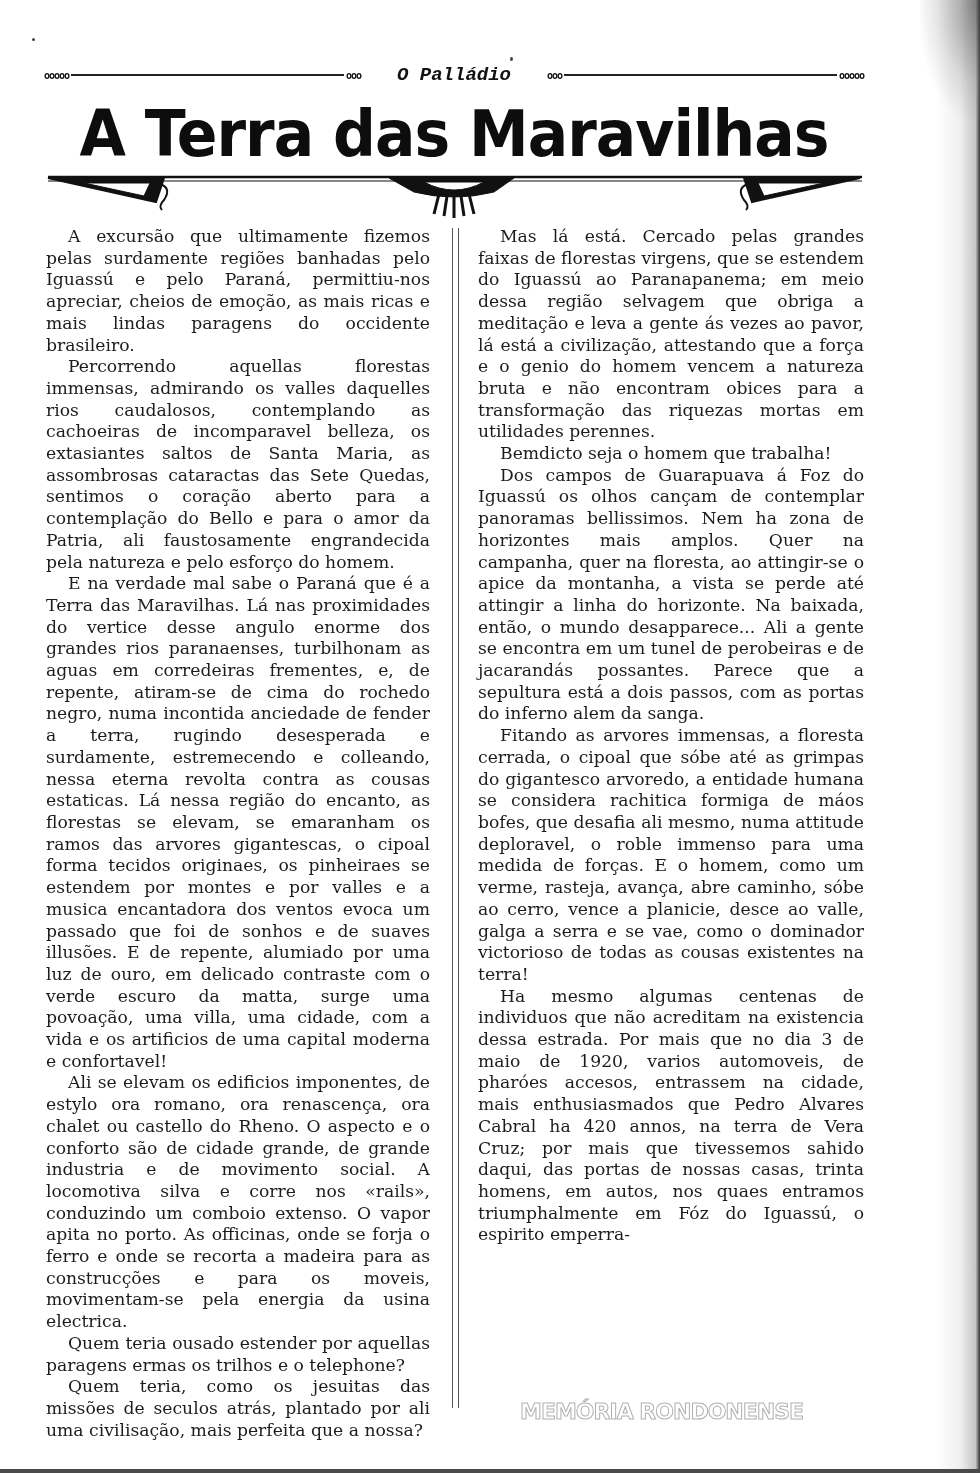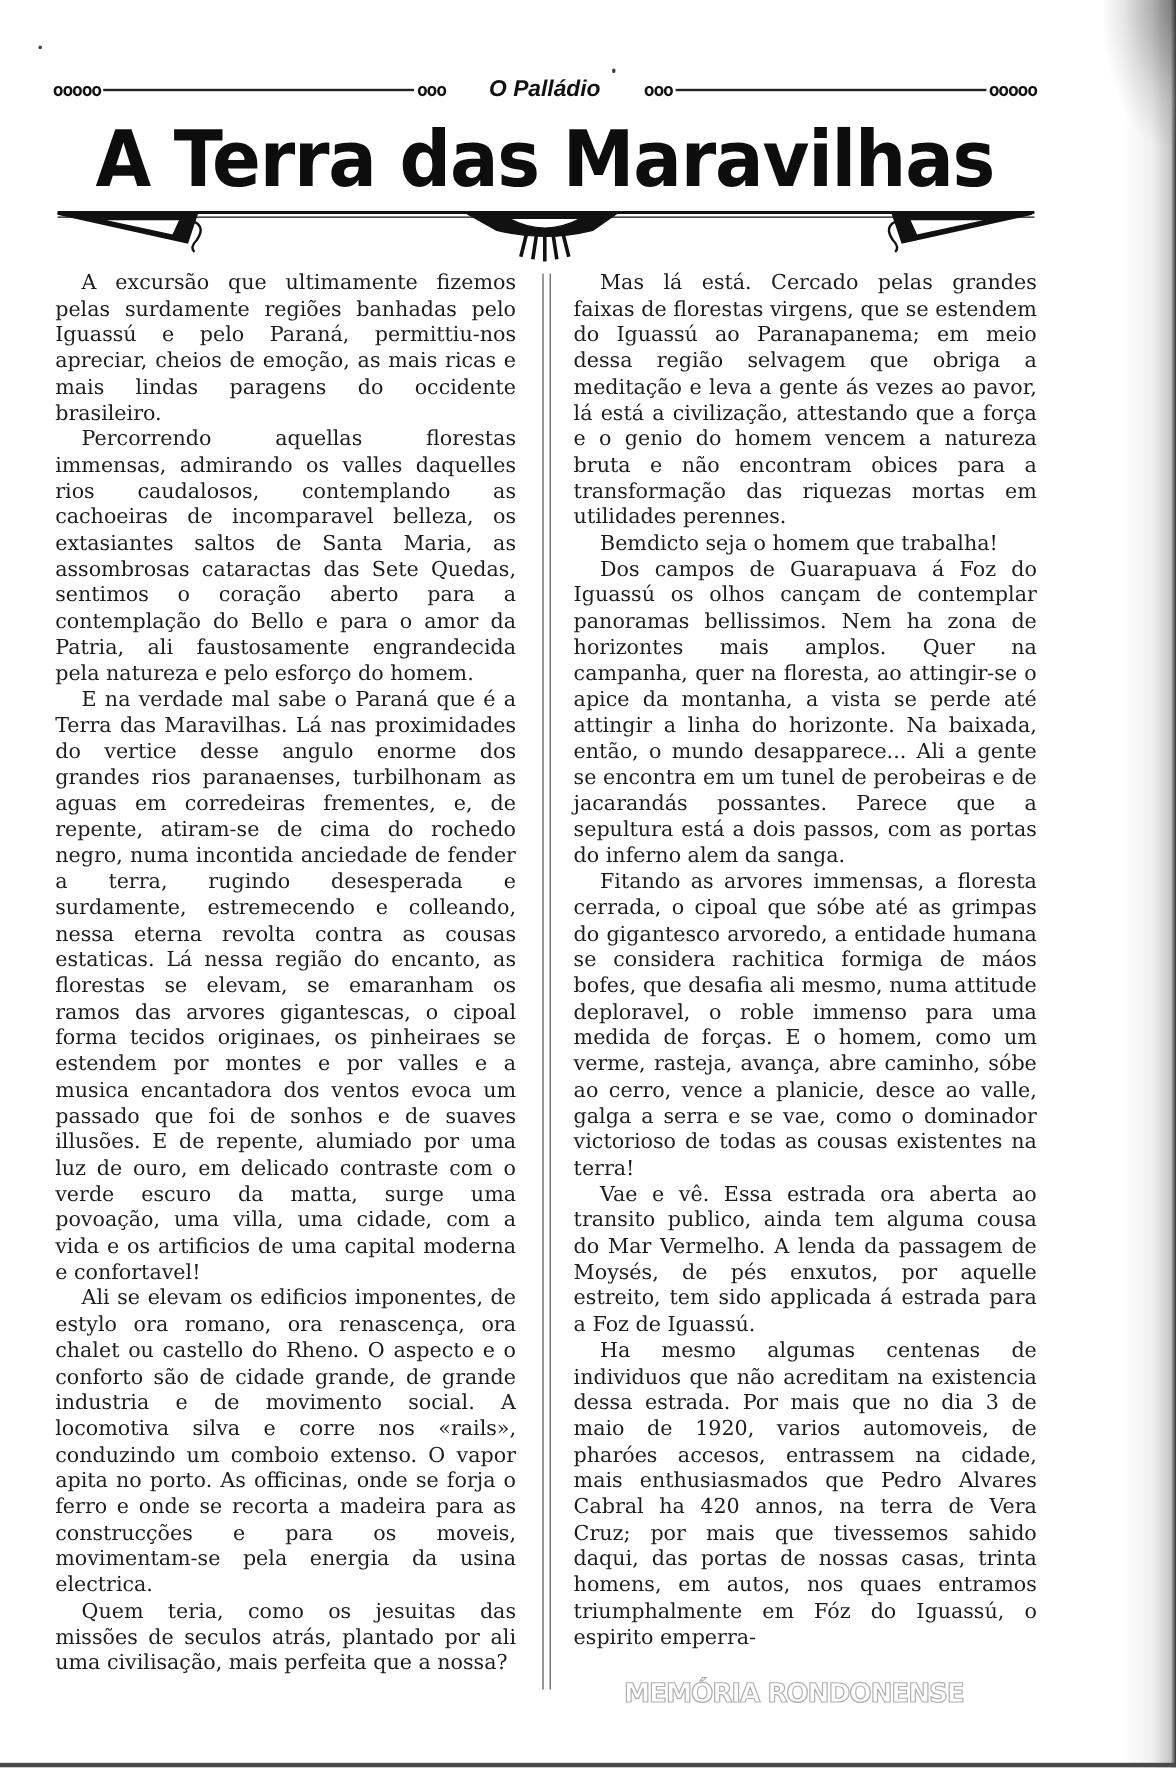--- a/index.html
+++ b/index.html
@@ -17,24 +17,24 @@
     position: absolute; right: 0; top: 0; width: 60px; height: 120px;
     background: radial-gradient(ellipse at 100% 0%, rgba(60,60,60,0.55) 0%, rgba(120,120,120,0.2) 50%, rgba(255,255,255,0) 75%);
   }
   .bottom-rule {
     position: absolute; left: 0; right: 0; bottom: 0; height: 4px; background: #4a4a4a;
   }
   .masthead {
     position: absolute; left: 44px; top: 62px; width: 820px; height: 26px;
     display: flex; align-items: center;
   }
-  .dots { font-family: "DejaVu Sans Mono", monospace; font-size: 15px; font-weight: bold; letter-spacing: -1px; color: #111; }
+  .dots { font-family: "DejaVu Sans Mono", monospace; font-size: 10px; font-weight: bold; letter-spacing: -1px; color: #111; }
   .rule-line { flex: 1; height: 2px; background: #222; margin: 0 2px; }
   .paper-name {
-    font-family: Liberation Sans, sans-serif; font-style: italic; font-weight: bold;
+    font-family: Liberation Mono, monospace; font-style: italic; font-weight: bold;
     font-size: 19px; margin: 0 36px; color: #111;
   }
   .headline {
     position: absolute; left: 44px; top: 103px; width: 820px; text-align: center;
     font-family: "DejaVu Sans", "Liberation Sans", sans-serif; font-weight: bold;
     font-size: 60px; letter-spacing: -1px; color: #0d0d0d; line-height: 1;
     transform: scaleY(1.08);
   }
   .ornament { position: absolute; left: 44px; top: 170px; width: 820px; height: 50px; }
   .column {
@@ -98,29 +98,29 @@
     <path d="M780 13 L714 13 L720 26 Z" fill="#fff" stroke="#111" stroke-width="1"></path>
     <path d="M704 14 q-12 4 -4 16 q6 6 2 10" stroke-width="2"></path>
   </g>
 </svg>
 
 <article class="column col-left">
   <p>A excursão que ultimamente fizemos pelas surdamente regiões banhadas pelo Iguassú e pelo Paraná, permittiu-nos apreciar, cheios de emoção, as mais ricas e mais lindas paragens do occidente brasileiro.</p>
   <p>Percorrendo aquellas florestas immensas, admirando os valles daquelles rios caudalosos, contemplando as cachoeiras de incomparavel belleza, os extasiantes saltos de Santa Maria, as assombrosas cataractas das Sete Quedas, sentimos o coração aberto para a contemplação do Bello e para o amor da Patria, ali faustosamente engrandecida pela natureza e pelo esforço do homem.</p>
   <p>E na verdade mal sabe o Paraná que é a Terra das Maravilhas. Lá nas proximidades do vertice desse angulo enorme dos grandes rios paranaenses, turbilhonam as aguas em corredeiras frementes, e, de repente, atiram-se de cima do rochedo negro, numa incontida anciedade de fender a terra, rugindo desesperada e surdamente, estremecendo e colleando, nessa eterna revolta contra as cousas estaticas. Lá nessa região do encanto, as florestas se elevam, se emaranham os ramos das arvores gigantescas, o cipoal forma tecidos originaes, os pinheiraes se estendem por montes e por valles e a musica encantadora dos ventos evoca um passado que foi de sonhos e de suaves illusões. E de repente, alumiado por uma luz de ouro, em delicado contraste com o verde escuro da matta, surge uma povoação, uma villa, uma cidade, com a vida e os artificios de uma capital moderna e confortavel!</p>
   <p>Ali se elevam os edificios imponentes, de estylo ora romano, ora renascença, ora chalet ou castello do Rheno. O aspecto e o conforto são de cidade grande, de grande industria e de movimento social. A locomotiva silva e corre nos «rails», conduzindo um comboio extenso. O vapor apita no porto. As officinas, onde se forja o ferro e onde se recorta a madeira para as construcções e para os moveis, movimentam-se pela energia da usina electrica.</p>
+  <p>Quem teria ousado estender por aquellas paragens ermas os trilhos e o telephone?</p>
   <p>Quem teria, como os jesuitas das missões de seculos atrás, plantado por ali uma civilisação, mais perfeita que a nossa?</p>
 </article>
 
 <div class="column-divider"></div>
 
 <article class="column col-right">
   <p>Mas lá está. Cercado pelas grandes faixas de florestas virgens, que se estendem do Iguassú ao Paranapanema; em meio dessa região selvagem que obriga a meditação e leva a gente ás vezes ao pavor, lá está a civilização, attestando que a força e o genio do homem vencem a natureza bruta e não encontram obices para a transformação das riquezas mortas em utilidades perennes.</p>
   <p>Bemdicto seja o homem que trabalha!</p>
   <p>Dos campos de Guarapuava á Foz do Iguassú os olhos cançam de contemplar panoramas bellissimos. Nem ha zona de horizontes mais amplos. Quer na campanha, quer na floresta, ao attingir-se o apice da montanha, a vista se perde até attingir a linha do horizonte. Na baixada, então, o mundo desapparece... Ali a gente se encontra em um tunel de perobeiras e de jacarandás possantes. Parece que a sepultura está a dois passos, com as portas do inferno alem da sanga.</p>
   <p>Fitando as arvores immensas, a floresta cerrada, o cipoal que sóbe até as grimpas do gigantesco arvoredo, a entidade humana se considera rachitica formiga de máos bofes, que desafia ali mesmo, numa attitude deploravel, o roble immenso para uma medida de forças. E o homem, como um verme, rasteja, avança, abre caminho, sóbe ao cerro, vence a planicie, desce ao valle, galga a serra e se vae, como o dominador victorioso de todas as cousas existentes na terra!</p>
-  <p>Vae e vê. Essa estrada ora aberta ao transito publico, ainda tem alguma cousa do Mar Vermelho. A lenda da passagem de Moysés, de pés enxutos, por aquelle estreito, tem sido applicada á estrada para a Foz de Iguassú.</p>
   <p>Ha mesmo algumas centenas de individuos que não acreditam na existencia dessa estrada. Por mais que no dia 3 de maio de 1920, varios automoveis, de pharóes accesos, entrassem na cidade, mais enthusiasmados que Pedro Alvares Cabral ha 420 annos, na terra de Vera Cruz; por mais que tivessemos sahido daqui, das portas de nossas casas, trinta homens, em autos, nos quaes entramos triumphalmente em Fóz do Iguassú, o espirito emperra-</p>
 </article>
 
 <div class="watermark">MEMÓRIA RONDONENSE</div>
 
 <div class="bottom-rule"></div>
 
 </body></html>

